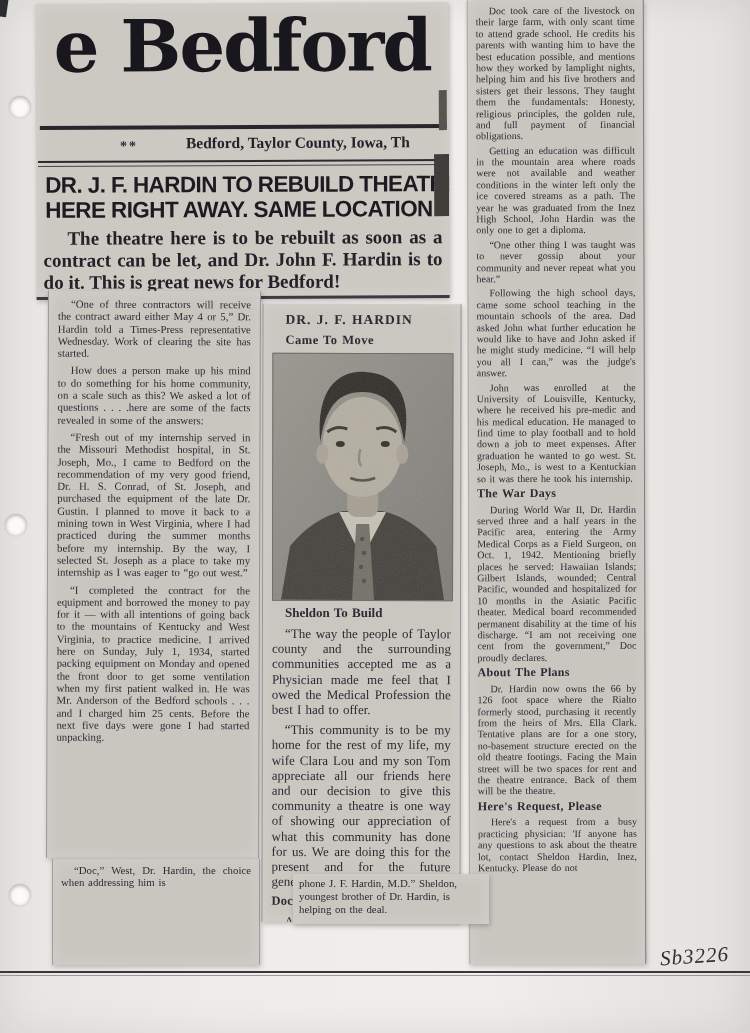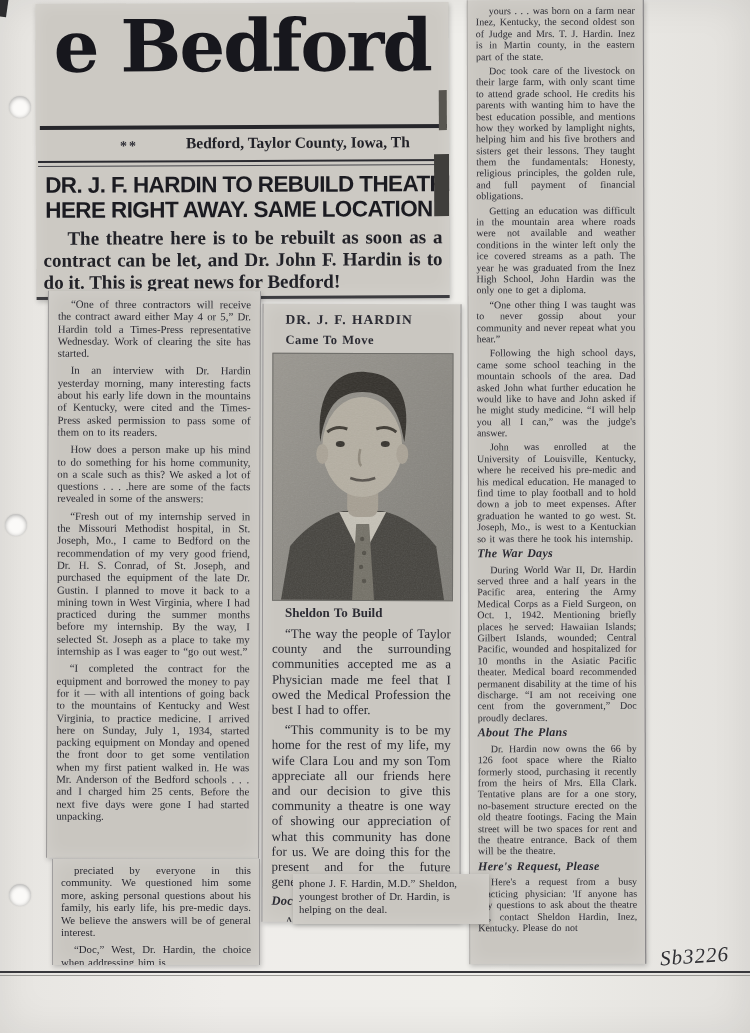--- a/index.html
+++ b/index.html
@@ -15,21 +15,21 @@
     box-shadow:1px 2px 5px rgba(0,0,0,.22), inset 0 0 18px rgba(255,255,255,.18);
     overflow:hidden;
   }
   .news p{
     margin:0 0 5px 0;text-align:justify;text-indent:13px;
     font-family:"Liberation Serif",serif;
     word-spacing:1px;
   }
   .subhead{
     margin:2px 0 2px 0;text-align:center;font-weight:bold;
-    font-size:12.5px;letter-spacing:.3px;text-indent:0 !important;font-style:italic;
+    font-size:12.5px;letter-spacing:.3px;text-indent:0 !important;
   }
   
   #masthead-clip{left:36px;top:3px;width:413px;height:293px;transform:rotate(-.25deg);background:#ccc9c3;border-bottom:3px solid #3c3c40;}
   .masthead-title{
     position:absolute;left:18px;top:0px;
     font-family:"DejaVu Serif","Liberation Serif",serif;font-weight:bold;
     font-size:72px;letter-spacing:-2px;color:#17171d;white-space:nowrap;
   }
   .rule-thick{position:absolute;left:4px;right:2px;top:122px;height:4px;background:#26262b;}
   .stars{position:absolute;left:84px;top:135px;font-size:14px;font-weight:bold;letter-spacing:2px;}
@@ -108,28 +108,26 @@
       <div>DR. J. F. HARDIN TO REBUILD THEATRE</div>
       <div>HERE RIGHT AWAY.   SAME LOCATION</div>
     </div>
     <div class="darkpatch"></div>
     <div class="darkpatch2"></div>
     <div class="lede">The theatre here is to be rebuilt as soon as a contract can be let, and Dr. John F. Hardin is to do it.  This is great news for Bedford!</div>
   </div>
 
   <div class="clip news" id="left-clip">
     <p>“One of three contractors will receive the contract award either May 4 or 5,” Dr. Hardin told a Times-Press representative Wednesday. Work of clearing the site has started.</p>
-    <p>In an interview with Dr. Hardin yesterday morning, many interesting facts about his early life down in the mountains of Kentucky, were cited and the Times-Press asked permission to pass some of them on to its readers.</p>
     <p>How does a person make up his mind to do something for his home community, on a scale such as this? We asked a lot of questions . . . .here are some of the facts revealed in some of the answers:</p>
     <p>“Fresh out of my internship served in the Missouri Methodist hospital, in St. Joseph, Mo., I came to Bedford on the recommendation of my very good friend, Dr. H. S. Conrad, of St. Joseph, and purchased the equipment of the late Dr. Gustin. I planned to move it back to a mining town in West Virginia, where I had practiced during the summer months before my internship. By the way, I selected St. Joseph as a place to take my internship as I was eager to “go out west.”</p>
     <p>“I completed the contract for the equipment and borrowed the money to pay for it — with all intentions of going back to the mountains of Kentucky and West Virginia, to practice medicine. I arrived here on Sunday, July 1, 1934, started packing equipment on Monday and opened the front door to get some ventilation when my first patient walked in. He was Mr. Anderson of the Bedford schools . . . and I charged him 25 cents. Before the next five days were gone I had started unpacking.</p>
   </div>
 
   <div class="clip news" id="left-frag">
-    <p>preciated by everyone in this community. We questioned him some more, asking personal questions about his family, his early life, his pre-medic days.  We believe the answers will be of general interest.</p>
     <p>“Doc,” West, Dr. Hardin,  the choice  when  addressing  him  is</p>
   </div>
 
   <div class="clip news" id="middle-clip">
     <p class="photo-head photo-head-1">DR. J. F. HARDIN</p>
     <p class="photo-head photo-head-2">Came To Move</p>
     <div class="photo-frame">
       <svg width="179" height="246" viewBox="0 0 179 246" xmlns="http://www.w3.org/2000/svg">
         <defs>
           <linearGradient id="pbg" x1="0" y1="0" x2="1" y2="1">
@@ -164,21 +162,20 @@
       </svg>
     </div>
     <p class="photo-caption">Sheldon To Build</p>
     <p class="body">“The way the people of Taylor county and the surrounding communities accepted me as a Physician made me feel  that I owed the Medical Profession the best I had to offer.</p>
     <p class="body">“This community is to be  my home for the rest of my life, my wife Clara Lou and my son Tom appreciate all our friends here and our decision to give this community a theatre is one way of  showing our appreciation of what this community has done for us.  We are doing this for the present and for the future generations.”</p>
     <p class="subhead">Doc's Background</p>
     <p class="body">A decision of such  magnitude . . . doing something for his home community, is something to be ap-</p>
   </div>
 
   <div class="clip news" id="right-clip">
-    <p>yours . . . was born on a farm near Inez, Kentucky, the second oldest son of Judge and Mrs. T. J. Hardin. Inez is in Martin county, in the eastern part of the state.</p>
     <p>Doc took care of the livestock on their large farm, with only scant time to attend grade school.  He credits his parents with wanting him to  have the best  education possible, and mentions how they worked by lamplight nights, helping him and his five brothers and sisters get their lessons.  They taught them the fundamentals: Honesty, religious principles, the golden rule, and full payment of financial obligations.</p>
     <p>Getting an education was difficult in the mountain area where roads were not available and weather conditions in the winter left only the ice covered streams as a path. The year he was graduated from the Inez High School, John Hardin was the only one to get a diploma.</p>
     <p>“One other thing I was taught was to never gossip about your community and never repeat what you hear.”</p>
     <p>Following the high school days, came some school teaching in the mountain schools of the area. Dad asked John what further education he would like to have and John asked if he might study medicine. “I will help you all I can,” was the judge's answer.</p>
     <p>John was enrolled at the University of Louisville, Kentucky, where he received his pre-medic and his medical education. He managed to find time to play football and to hold down a job to meet expenses. After graduation he wanted to go west. St. Joseph, Mo., is west to a Kentuckian so it was there he took his internship.</p>
     <p class="subhead">The War Days</p>
     <p>During World War II, Dr. Hardin served three and a half years in the Pacific area, entering the Army Medical Corps as a Field Surgeon, on Oct. 1, 1942. Mentioning briefly places he served: Hawaiian Islands; Gilbert Islands, wounded; Central Pacific, wounded and hospitalized for 10 months in the Asiatic Pacific theater.  Medical board recommended permanent disability at the time of his discharge. “I am not receiving one cent from the government,” Doc proudly declares.</p>
     <p class="subhead">About The Plans</p>
     <p>Dr. Hardin now owns the 66 by 126 foot space where the Rialto formerly stood, purchasing it recently from the heirs of Mrs. Ella Clark.  Tentative plans are for a one story, no-basement structure erected on the old theatre footings. Facing the Main street will be two spaces for rent and the theatre entrance.  Back of them will be the theatre.</p>
     <p class="subhead">Here's Request, Please</p>

